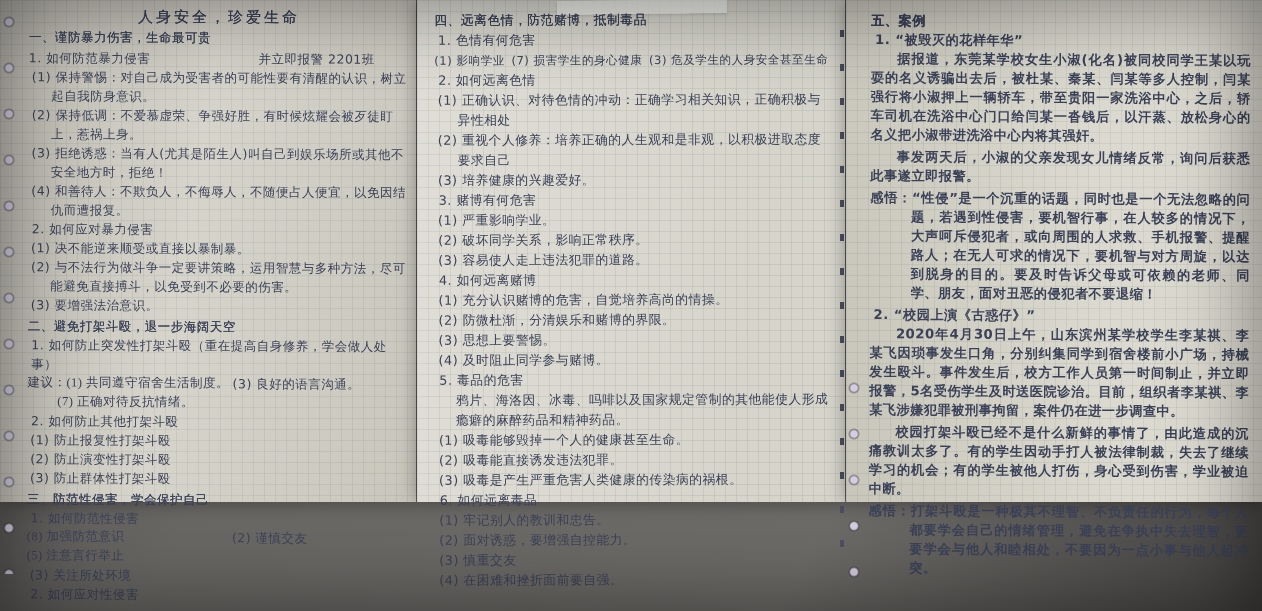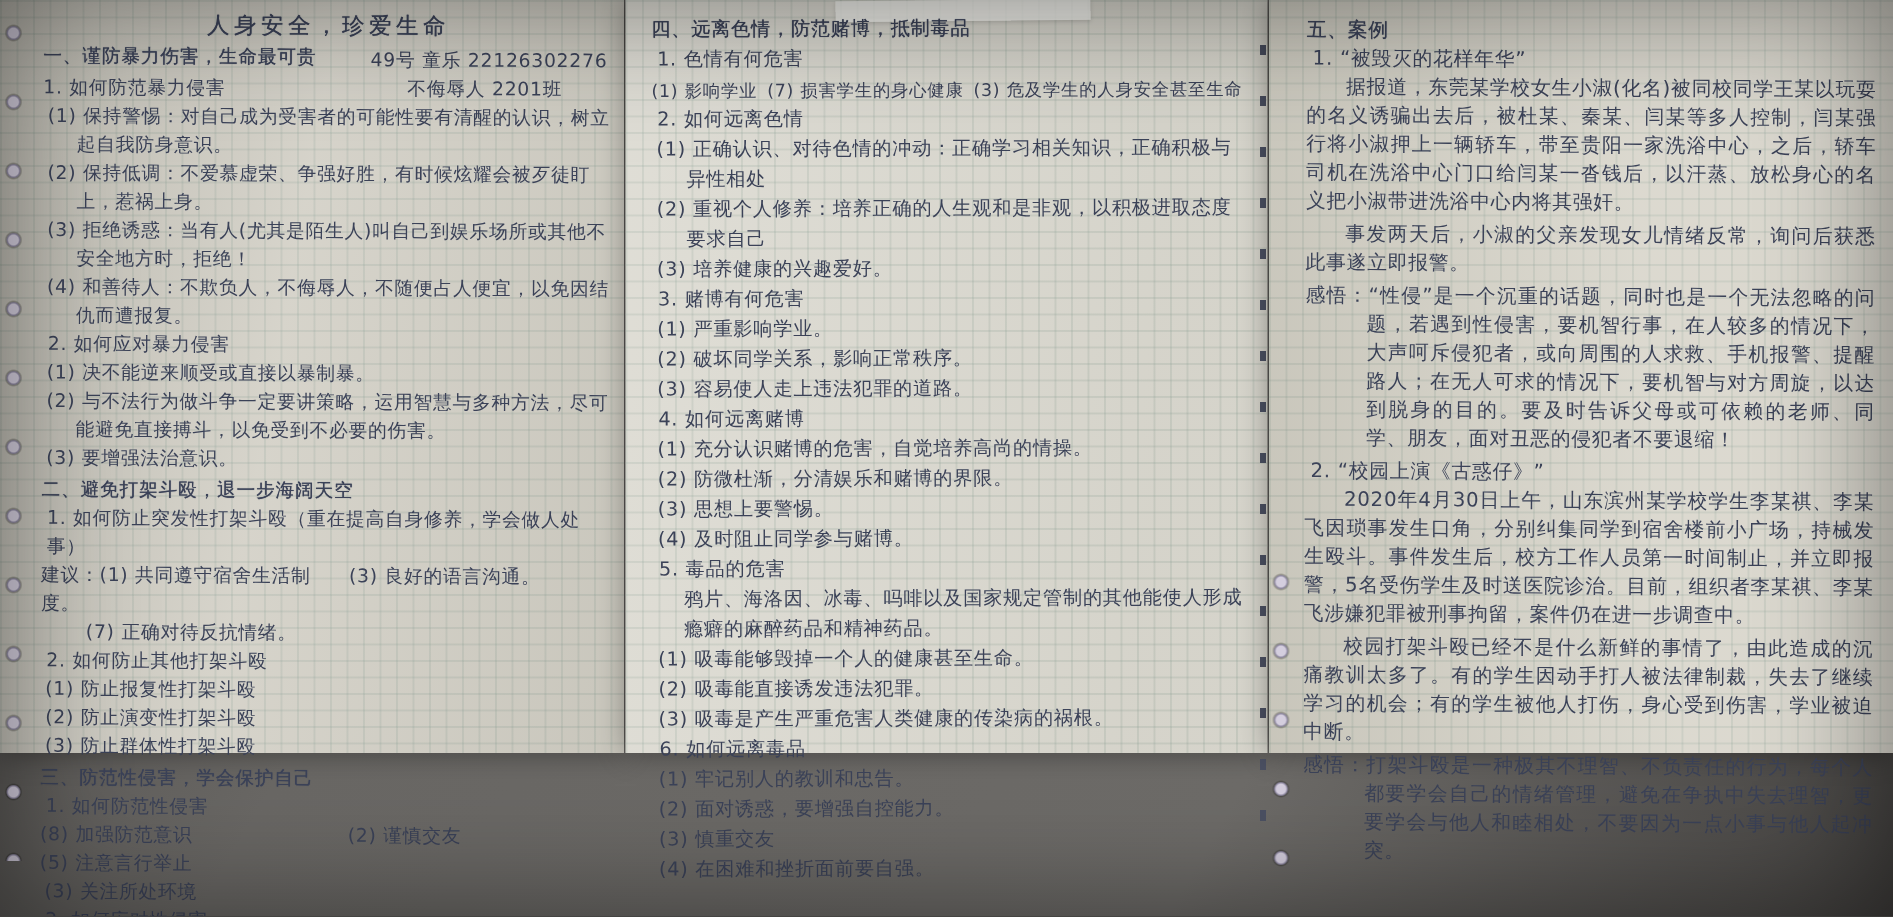--- a/index.html
+++ b/index.html
@@ -19,40 +19,40 @@
       linear-gradient(90deg, rgba(128,152,140,.20) 1px, transparent 1px);
     background-size:11px 11px;
     box-shadow:0 0 18px rgba(0,0,0,.38);
   }
   .page::before{content:"";position:absolute;inset:0;pointer-events:none;}
   #page-left{left:0;width:416px;
     background-color:#d2cfc5;}
   #page-left::before{background:linear-gradient(100deg,rgba(90,90,85,.18),rgba(255,255,255,.10) 45%,rgba(120,120,110,.10));}
   #page-middle{left:417px;width:428px;background-color:#dbd9d0;}
   #page-middle::before{background:linear-gradient(95deg,rgba(255,255,255,.12),rgba(150,150,140,.08) 80%);}
-  #page-right{left:846px;width:416px;background-color:#d7d4c9;}
+  #page-right{left:846px;width:416px;background-color:#d7d4c9;font-weight:bold;}
   #page-right::before{background:linear-gradient(85deg,rgba(110,110,100,.14),rgba(255,255,255,.12) 60%);}
 
   .txt{position:relative;height:100%;box-sizing:border-box;color:#3b4258;}
   #page-left .txt{padding:8px 8px 0 28px;transform:rotate(.25deg);font-size:12.5px;line-height:19px;}
   #page-middle .txt{padding:8px 14px 0 18px;transform:rotate(-.2deg);font-size:12.8px;line-height:20px;}
   #page-right .txt{padding:10px 12px 0 24px;transform:rotate(.3deg);font-size:13.2px;line-height:19px;}
 
   .line{letter-spacing:.5px;}
   .title{text-align:center;font-size:15px;letter-spacing:3px;margin-bottom:3px;text-shadow:0 0 .5px currentColor;}
   .h1{text-shadow:0 0 .5px currentColor;margin-top:2px;}
   .num{padding-left:.3em;}
   .item{padding-left:1.8em;text-indent:-1.55em;}
   .def{padding-left:1.6em;text-indent:0;}
   .h-info,.h-info2,.cols2,.cols3{display:flex;}
   .h-info span:first-child,.h-info2 span:first-child{flex:1 1 auto;}
   .h-info span:last-child{flex:0 0 auto;padding-right:4px;}
   .h-info2 span:last-child{flex:0 0 auto;padding-right:34px;}
   .h-info span:first-child{text-shadow:0 0 .5px currentColor;font-family:Liberation Mono, monospace;}
-  .cols2 span:first-child{flex:0 0 54%;}
+  .cols2 span:first-child{flex:0 0 54%;font-family:Liberation Serif, serif;}
   .cols2.indent span:first-child{padding-left:2.4em;box-sizing:border-box;}
   .cols3{justify-content:space-between;font-size:11.6px;white-space:nowrap;}
   .cols3 span{padding-right:2px;}
   .para{text-indent:2em;text-align:justify;margin-bottom:3px;}
   .hang{padding-left:3.1em;text-indent:-3.1em;text-align:justify;margin-bottom:3px;}
 
   .holes{position:absolute;top:14px;left:2px;width:14px;height:560px;
     background-image:radial-gradient(circle 5px at 7px 8px,#d4cede 0 3.2px,#8d87a0 4.2px,rgba(0,0,0,.25) 5px,transparent 6px);
     background-size:14px 46px;background-repeat:repeat-y;}
   .holes.short{top:380px;height:200px;left:1px;}
@@ -65,25 +65,24 @@
 <body>
 
 <div id="photo">
 
   <div class="page" id="page-left">
     <div class="holes"></div>
     <div class="txt">
         <div class="line title">人身安全，珍爱生命</div>
         <div class="line h-info">
           <span>一、谨防暴力伤害，生命最可贵</span>
-          <span>49号 童乐 22126302276</span>
         </div>
         <div class="line h-info2">
           <span>1. 如何防范暴力侵害</span>
-          <span>不侮辱人 2201班</span>
+          <span>并立即报警 2201班</span>
         </div>
         <div class="line item">(1) 保持警惕：对自己成为受害者的可能性要有清醒的认识，树立起自我防身意识。</div>
         <div class="line item">(2) 保持低调：不爱慕虚荣、争强好胜，有时候炫耀会被歹徒盯上，惹祸上身。</div>
         <div class="line item">(3) 拒绝诱惑：当有人(尤其是陌生人)叫自己到娱乐场所或其他不安全地方时，拒绝！</div>
         <div class="line item">(4) 和善待人：不欺负人，不侮辱人，不随便占人便宜，以免因结仇而遭报复。</div>
         <div class="line num">2. 如何应对暴力侵害</div>
         <div class="line item">(1) 决不能逆来顺受或直接以暴制暴。</div>
         <div class="line item">(2) 与不法行为做斗争一定要讲策略，运用智慧与多种方法，尽可能避免直接搏斗，以免受到不必要的伤害。</div>
         <div class="line item">(3) 要增强法治意识。</div>
         <div class="line h1">二、避免打架斗殴，退一步海阔天空</div>

